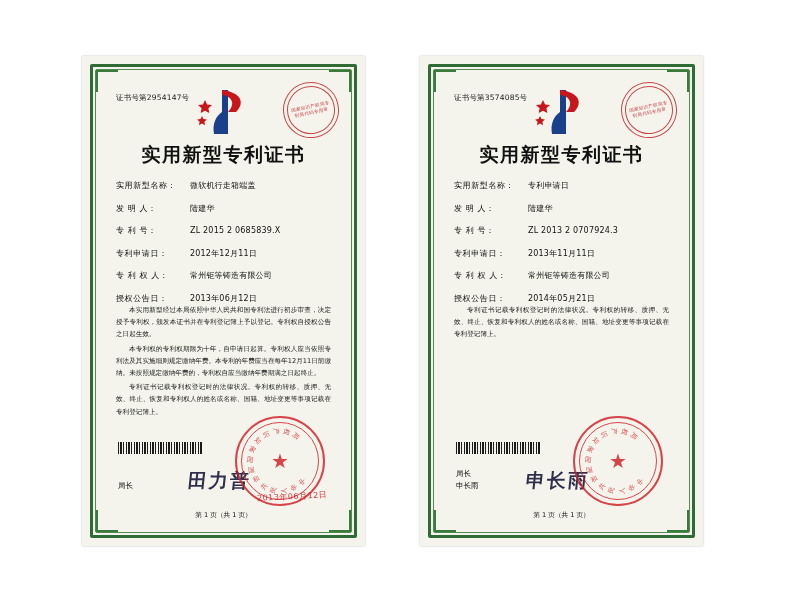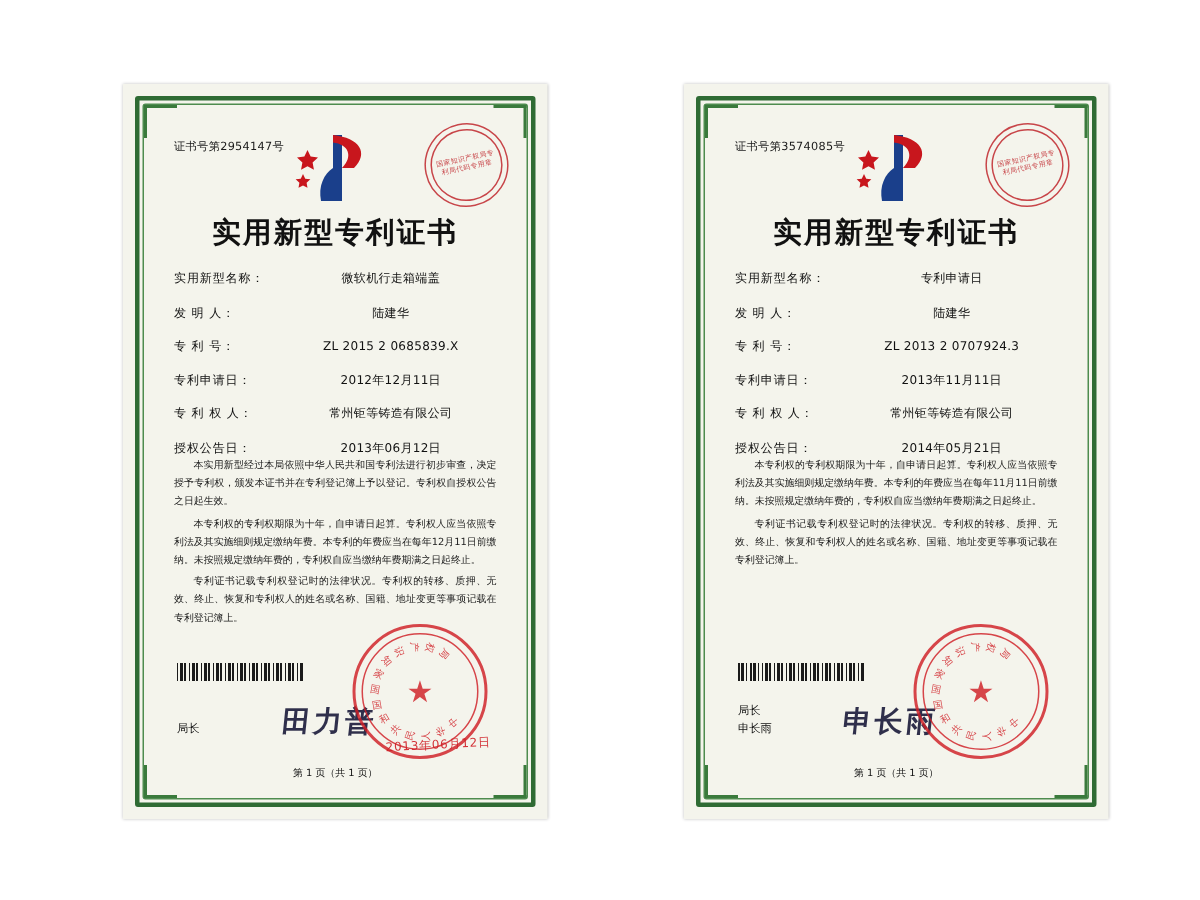--- a/index.html
+++ b/index.html
@@ -22,21 +22,21 @@
   .cert {
     position: absolute;
     top: 56px;
     width: 283px;
     height: 490px;
     background: #f4f4ec;
     box-shadow: 0 0 2px rgba(0,0,0,0.25);
     overflow: hidden;
   }
   .cert.left  { left: 82px; }
-  .cert.right { left: 456px; }
+  .cert.right { left: 420px; }
 
   
   .border-outer {
     position: absolute;
     inset: 8px;
     border: 3px solid #2f6b34;
     border-radius: 2px;
   }
   .border-inner {
     position: absolute;
@@ -138,21 +138,20 @@
     color: #111;
   }
   .field .lbl {
     width: 74px;
     flex: none;
     letter-spacing: 0.6px;
   }
   .field .val {
     flex: 1;
     letter-spacing: 0.2px;
-    text-align: center;
   }
 
   .body-text {
     position: absolute;
     top: 228px;
     left: 14px;
     right: 14px;
     font-size: 6.6px;
     line-height: 1.85;
     color: #1a1a1a;
@@ -395,21 +394,20 @@
           <span class="lbl">专 利 权 人：</span>
           <span class="val">常州钜等铸造有限公司</span>
         </div>
         <div class="field">
           <span class="lbl">授权公告日：</span>
           <span class="val">2014年05月21日</span>
         </div>
       </div>
 
       <div class="body-text">
-        <p>本专利权的专利权期限为十年，自申请日起算。专利权人应当依照专利法及其实施细则规定缴纳年费。本专利的年费应当在每年11月11日前缴纳。未按照规定缴纳年费的，专利权自应当缴纳年费期满之日起终止。</p>
         <p>专利证书记载专利权登记时的法律状况。专利权的转移、质押、无效、终止、恢复和专利权人的姓名或名称、国籍、地址变更等事项记载在专利登记簿上。</p>
       </div>
 
       <div class="barcode"></div>
 
       <div class="sig-block">
         <div>局长</div>
         <div>申长雨</div>
       </div>
       <div class="sig-name">申长雨</div>

